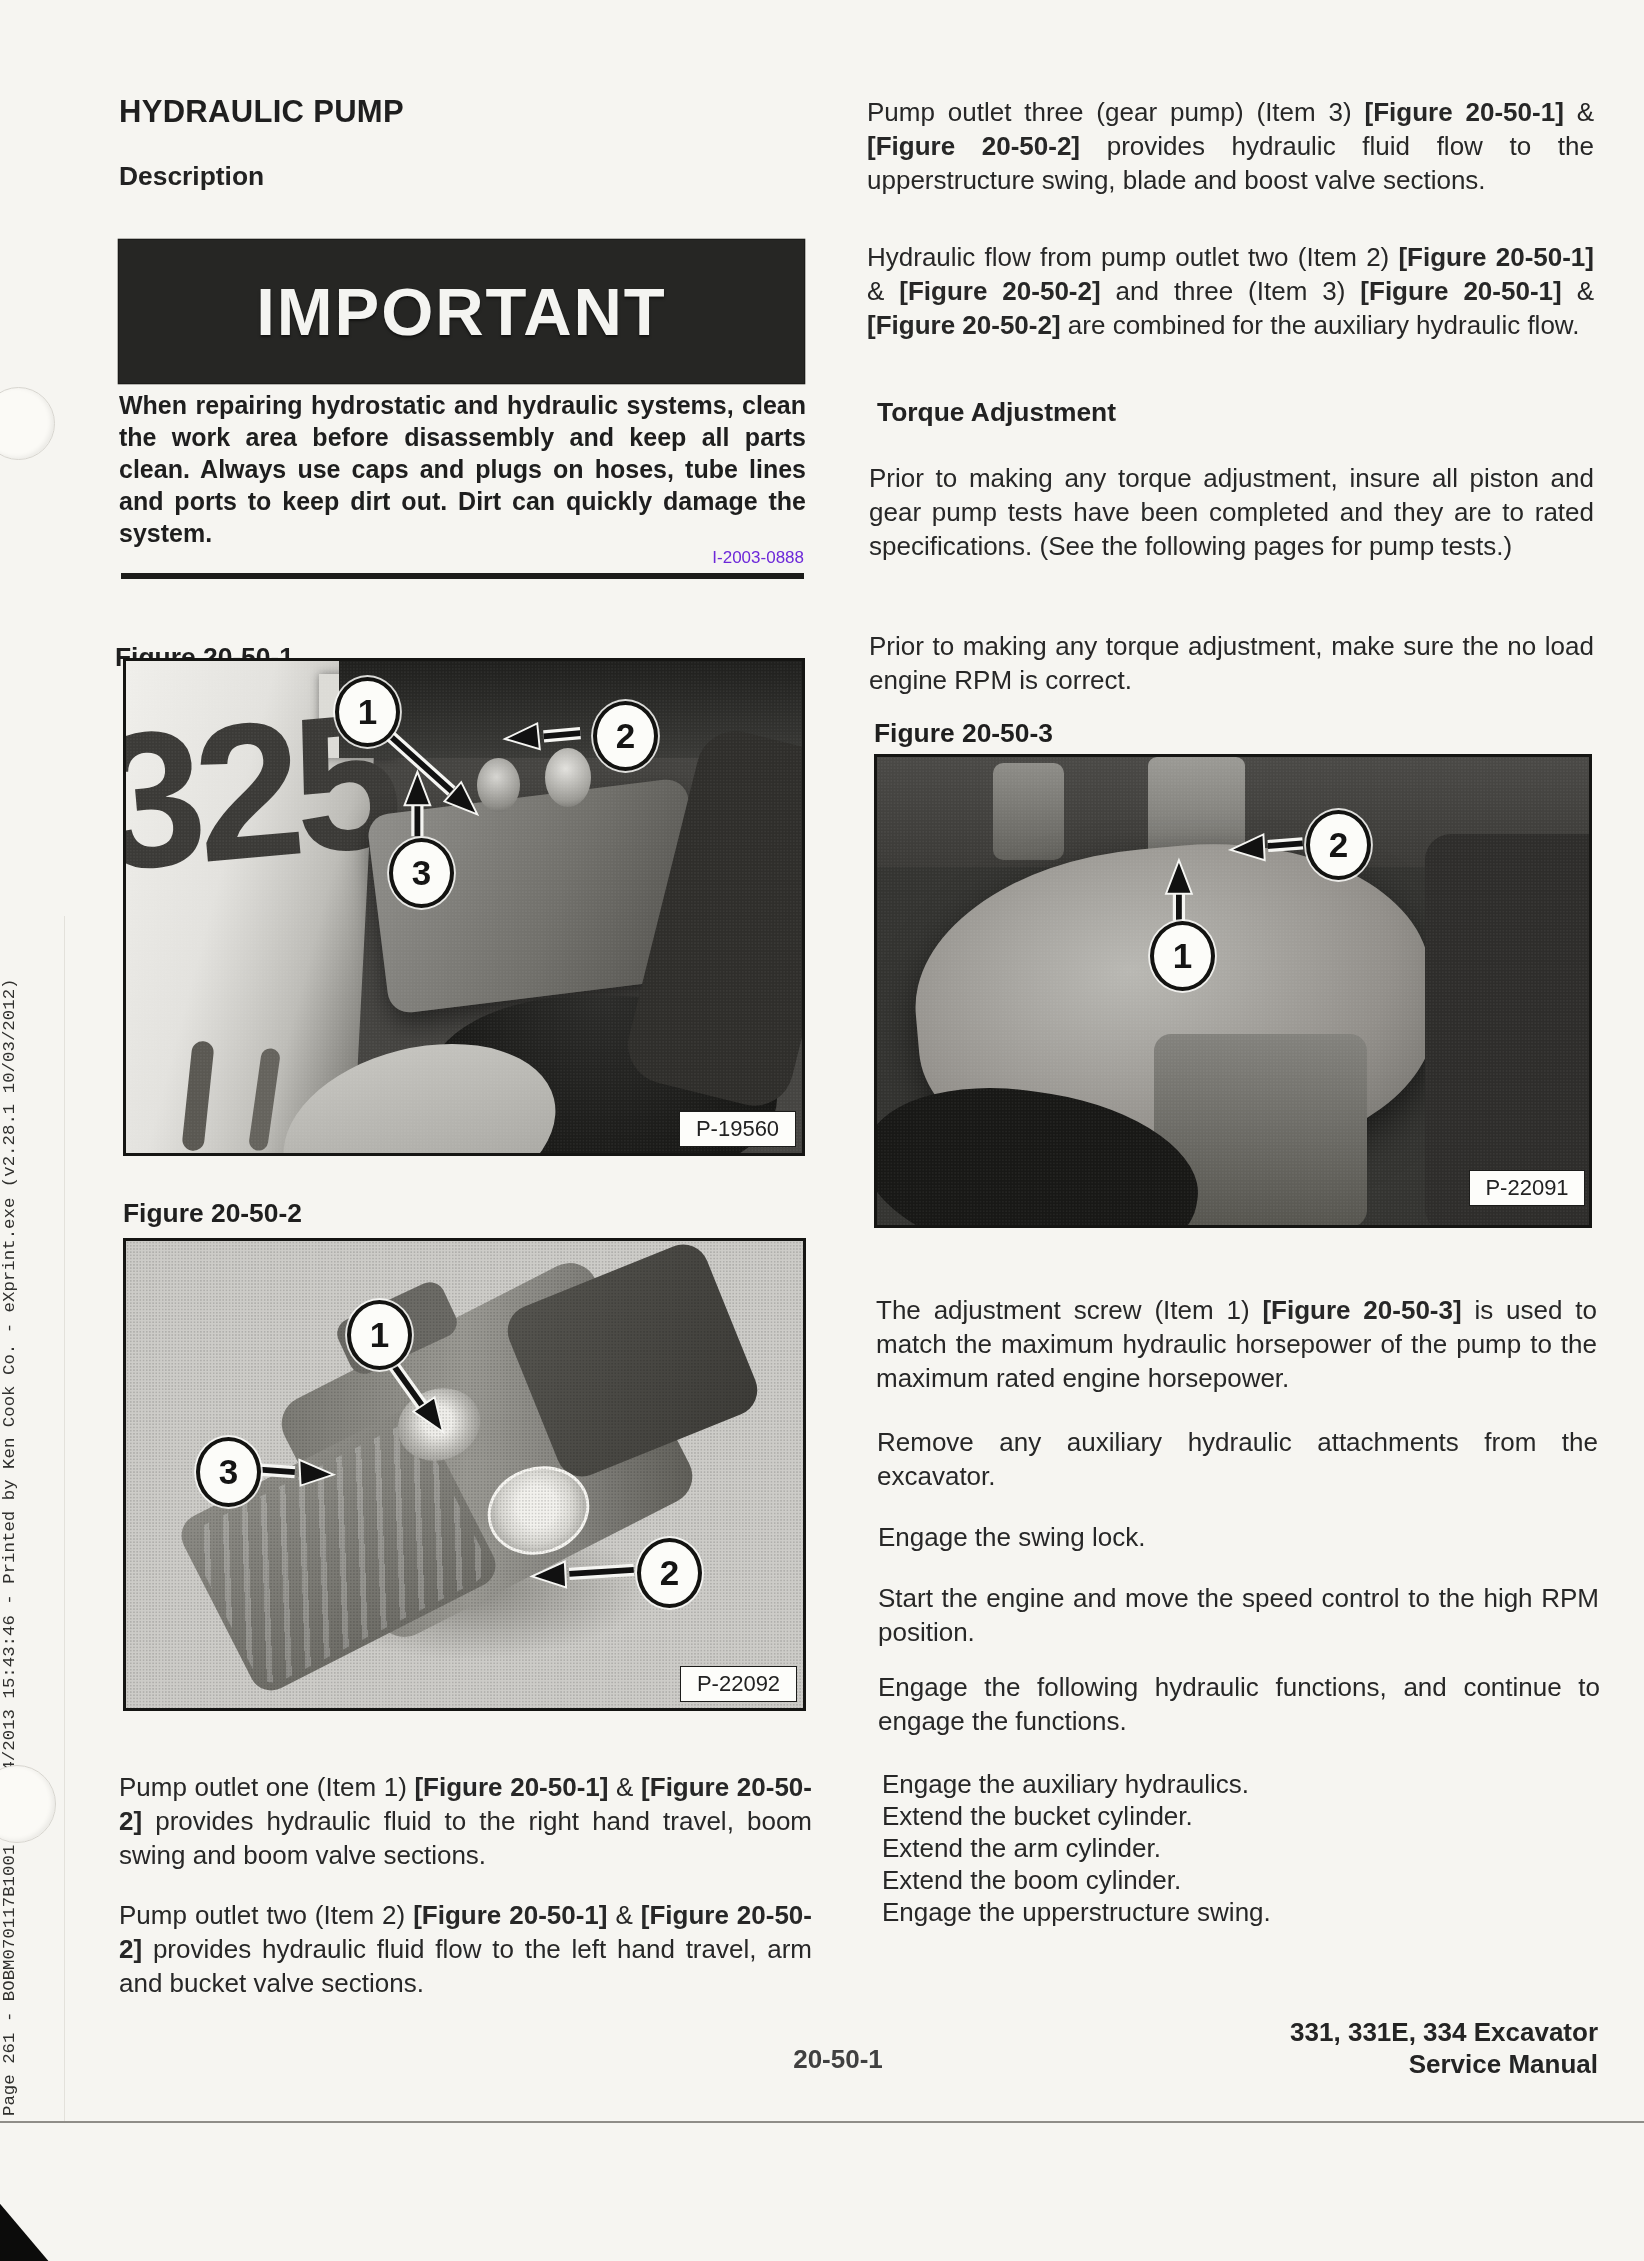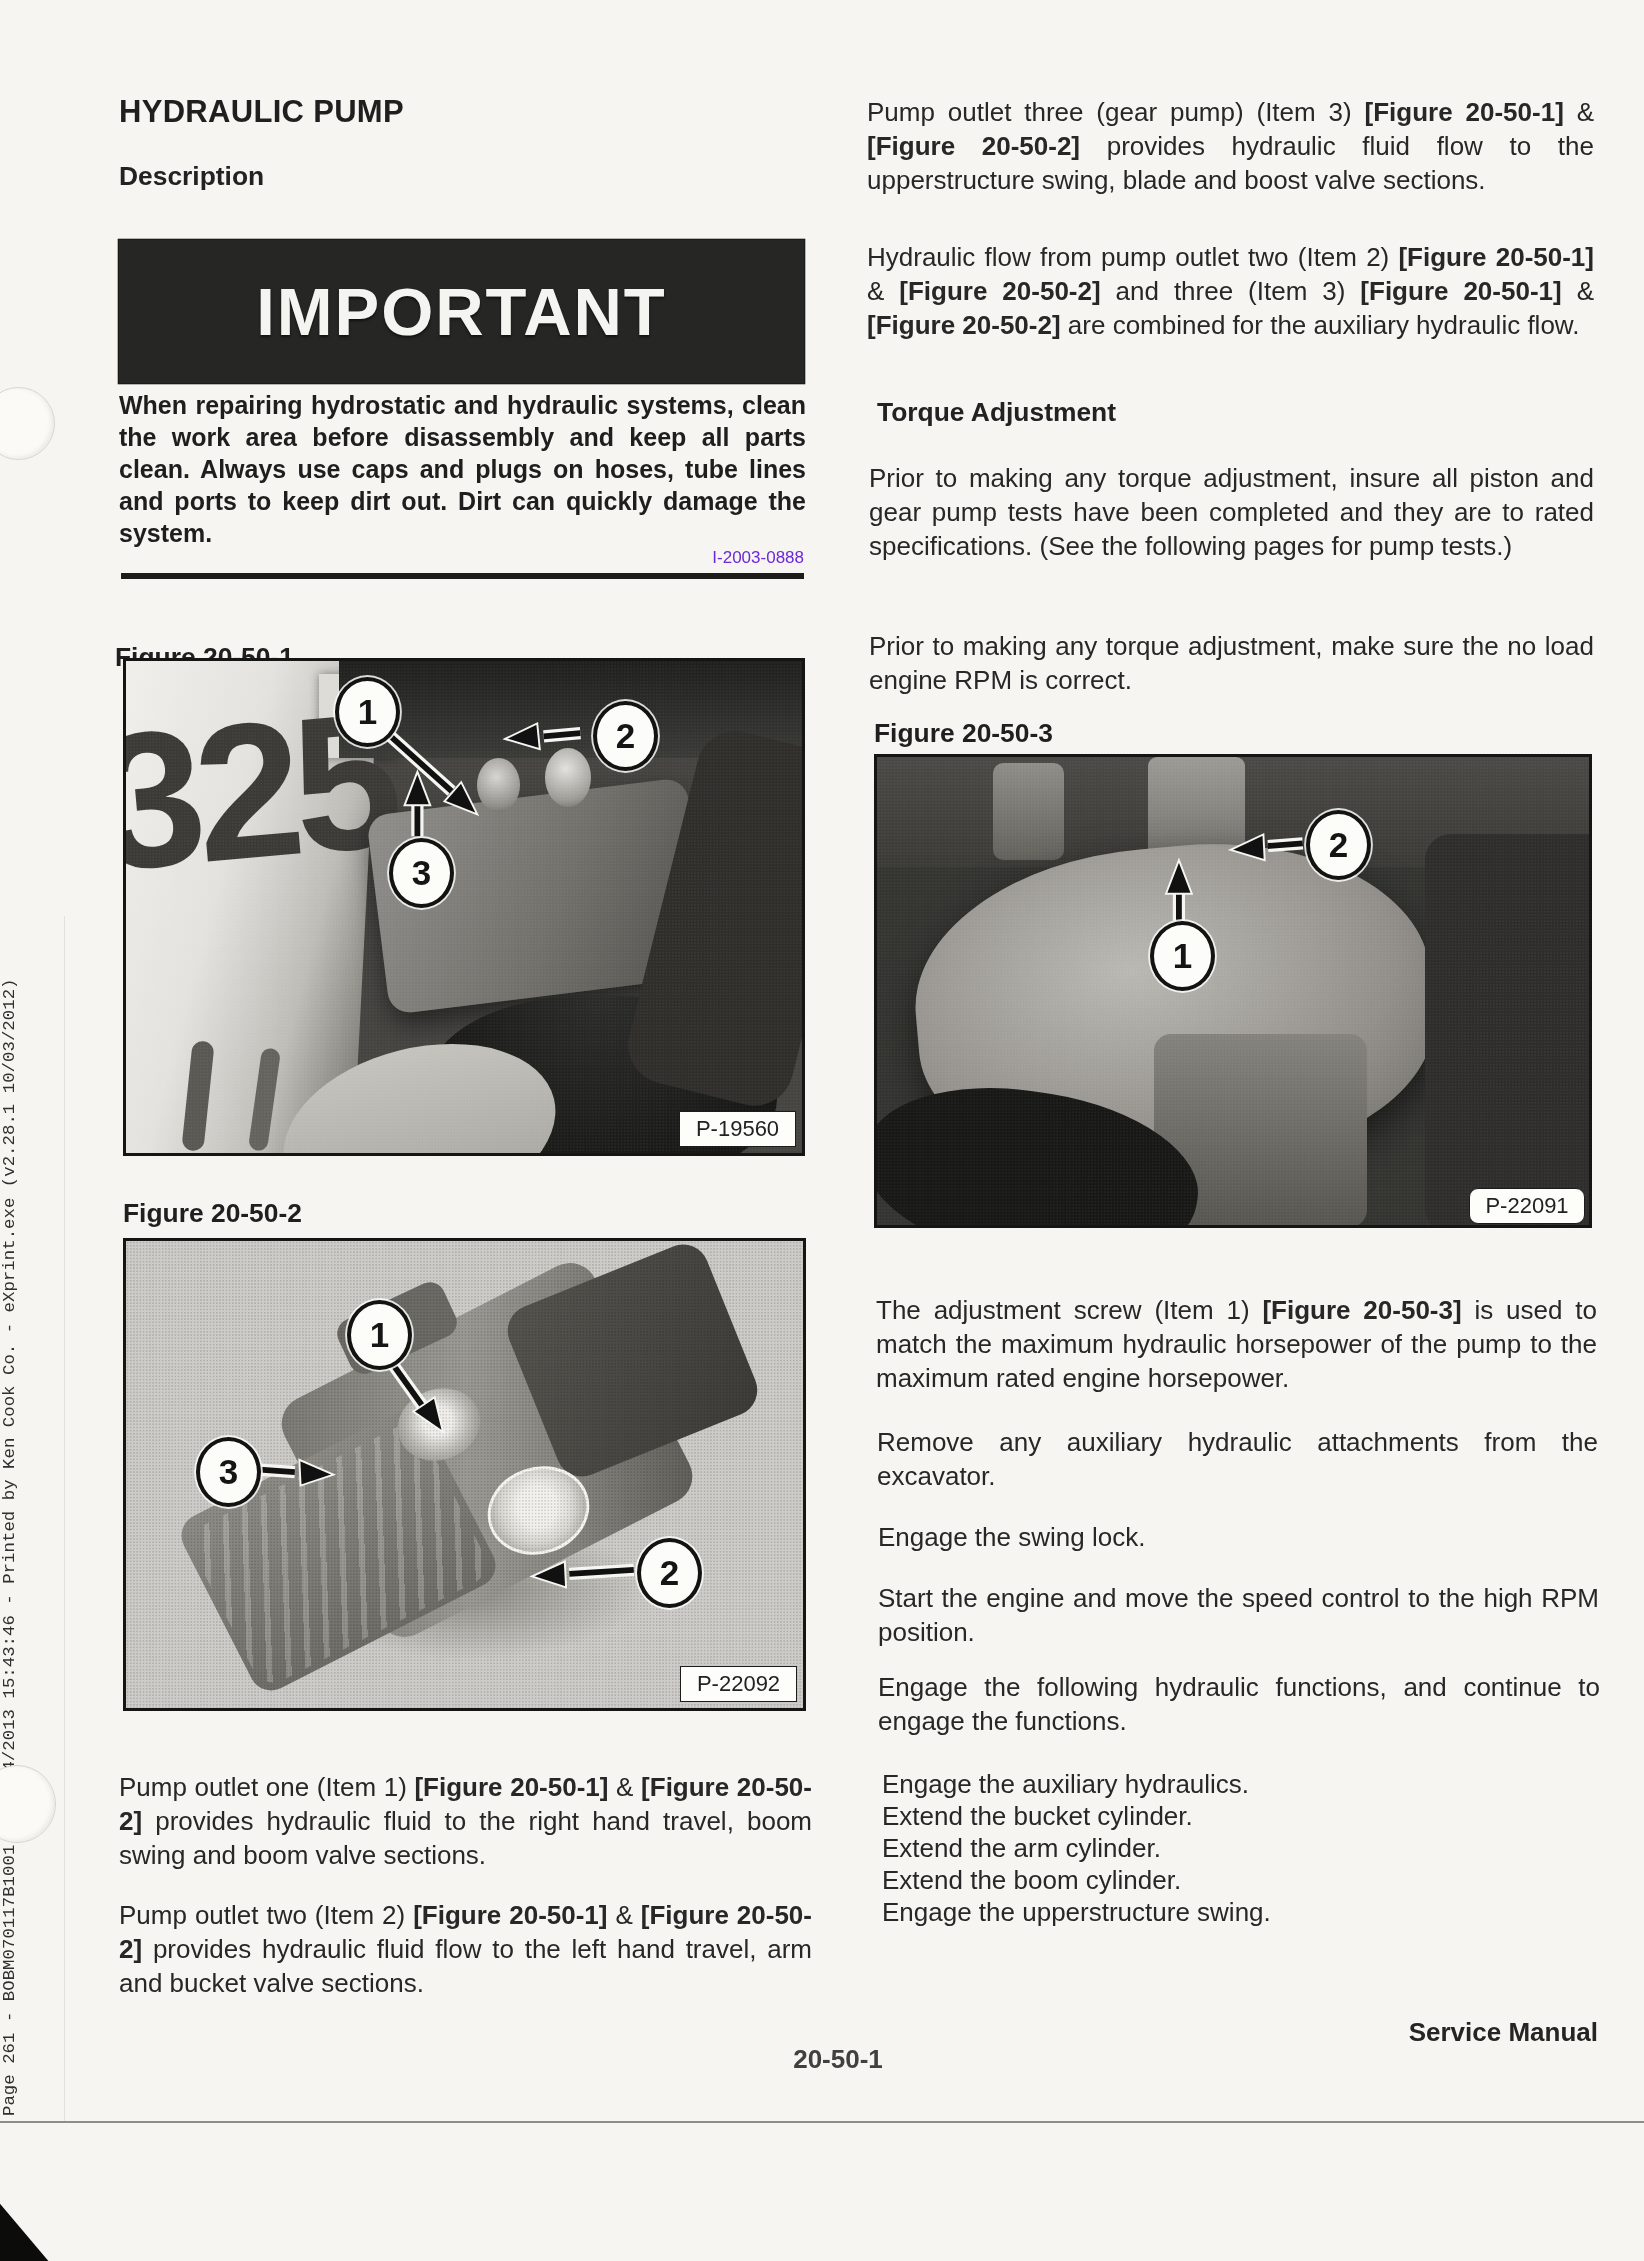--- a/index.html
+++ b/index.html
@@ -170,38 +170,39 @@
   <svg class="arrows" width="718" height="474" viewBox="0 0 1113 735">
     <line x1="660" y1="134" x2="606" y2="138" stroke="#f5f5f2" stroke-width="19"></line>
     <line x1="660" y1="134" x2="606" y2="138" stroke="#111" stroke-width="9"></line>
     <polygon points="548,144 599,120 601,160" fill="#111" stroke="#f5f5f2" stroke-width="3"></polygon>
     <line x1="468" y1="254" x2="468" y2="206" stroke="#f5f5f2" stroke-width="19"></line>
     <line x1="468" y1="254" x2="468" y2="206" stroke="#111" stroke-width="9"></line>
     <polygon points="468,160 448,212 488,212" fill="#111" stroke="#f5f5f2" stroke-width="3"></polygon>
   </svg>
   <div class="callout" style="left:273px;top:164px;">1</div>
   <div class="callout" style="left:429px;top:53px;">2</div>
-  <div class="photo-id" style="bottom:1px;right:3.9px;border-radius:9px;">P-22091</div>
+  <div class="photo-id" style="bottom:19px;right:3.9px;">P-22091</div>
 </div>
 
 <div class="abs para" style="left:876px;top:1293px;width:721px;"><span>The adjustment screw (Item 1) </span><span class="b">[Figure 20-50-3]</span><span> is used to match the maximum hydraulic horsepower of the pump to the maximum rated engine horsepower.</span></div>
 <div class="abs para" style="left:877px;top:1425px;width:721px;">Remove any auxiliary hydraulic attachments from the excavator.</div>
 <div class="abs para" style="left:878px;top:1520px;width:721px;">Engage the swing lock.</div>
 <div class="abs para" style="left:878px;top:1581px;width:721px;">Start the engine and move the speed control to the high RPM position.</div>
 <div class="abs para" style="left:878px;top:1670px;width:722px;">Engage the following hydraulic functions, and continue to engage the functions.</div>
 <div class="abs" style="left:882px;top:1768px;width:716px;">
     <div class="step-line">Engage the auxiliary hydraulics.</div>
     <div class="step-line">Extend the bucket cylinder.</div>
     <div class="step-line">Extend the arm cylinder.</div>
     <div class="step-line">Extend the boom cylinder.</div>
     <div class="step-line">Engage the upperstructure swing.</div>
   </div>
 
 <div class="abs footer-center" style="left:677px;top:2044px;width:322px;">20-50-1</div>
 <div class="abs footer-right" style="left:1032px;top:2016px;width:566px;">
+  <div>331, 331E, 334 Excavator</div>
   <div>Service Manual</div>
 </div>
 
 <div class="abs sidebar-text" style="left:19.3px;top:2097px;">Page 261 - BOBM070117B1001 - 07/24/2013 15:43:46 - Printed by Ken Cook Co. - eXprint.exe (v2.28.1 10/03/2012)</div>
 
 <div class="abs page-edge-v" style="left:64px;top:916px;height:1206px;"></div>
 <div class="abs page-edge-h" style="left:0;top:2121px;width:1644px;"></div>
 <div class="abs corner-black" style="left:0;top:2200px;width:55px;height:61px;"></div>
 <div class="abs punch" style="left:-18px;top:387px;width:71px;height:71px;"></div>
 <div class="abs punch" style="left:-22px;top:1765px;width:76px;height:76px;"></div>

